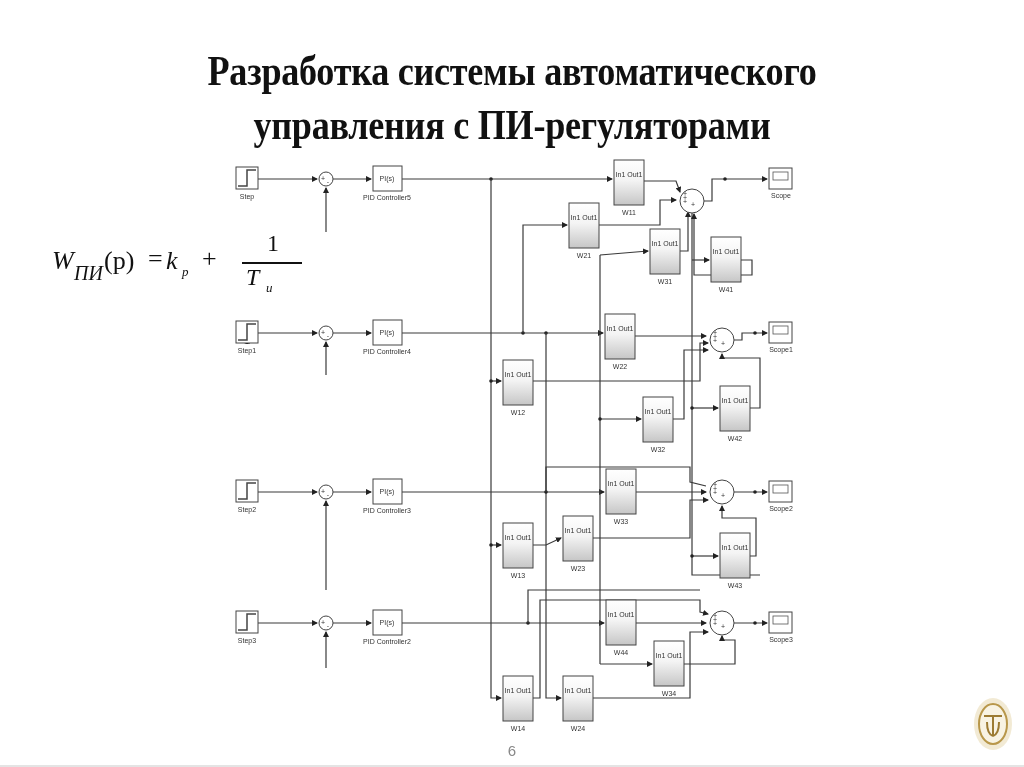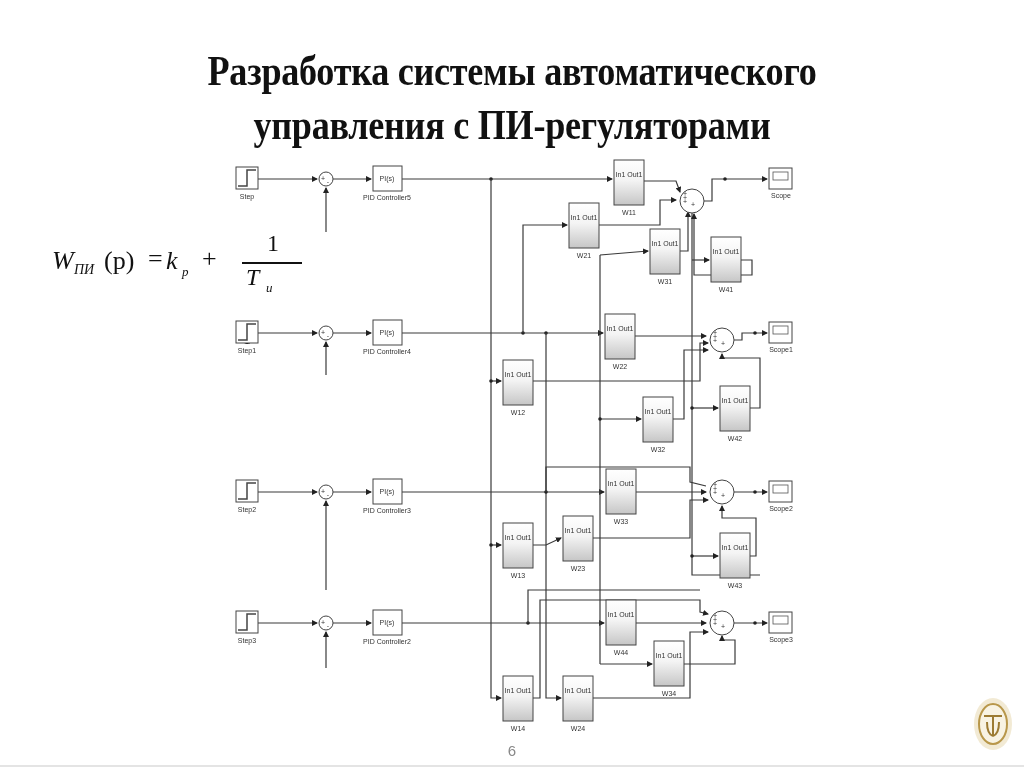--- a/index.html
+++ b/index.html
@@ -3,21 +3,21 @@
 <meta charset="utf-8">
 <style>
   html, body { margin: 0; padding: 0; background: #ffffff; }
   body { width: 1024px; height: 767px; position: relative; overflow: hidden; font-family: "Liberation Sans", sans-serif; }
   .title { position: absolute; left: 0; top: 44px; width: 1024px; text-align: center;
     font-family: "Liberation Serif", serif; font-weight: bold; font-size: 42px; line-height: 54px;
     color: #111; transform: scaleX(0.86); transform-origin: 512px 0; letter-spacing: -0.3px; }
   .formula { position: absolute; left: 52px; top: 228px; width: 210px; height: 62px;
     font-family: "Liberation Serif", serif; font-style: italic; color: #111; }
   .formula .w { position: absolute; left: 0; top: 18px; font-size: 26px; }
-  .formula .wsub { position: absolute; left: 22px; top: 34px; font-size: 14px; font-style: italic; }
+  .formula .wsub { position: absolute; left: 22px; top: 34px; font-size: 20px; font-style: italic; }
   .formula .arg { position: absolute; left: 52px; top: 18px; font-size: 26px; font-style: normal; }
   .formula .eq { position: absolute; left: 96px; top: 16px; font-size: 26px; font-style: normal; }
   .formula .k { position: absolute; left: 114px; top: 18px; font-size: 26px; }
   .formula .ksub { position: absolute; left: 130px; top: 36px; font-size: 13px; }
   .formula .plus { position: absolute; left: 150px; top: 16px; font-size: 26px; font-style: normal; }
   .formula .num { position: absolute; left: 215px; top: 2px; font-size: 24px; font-style: normal; }
   .formula .bar { position: absolute; left: 190px; top: 34px; width: 60px; height: 2px; background: #111; }
   .formula .den { position: absolute; left: 194px; top: 36px; font-size: 24px; }
   .formula .densub { position: absolute; left: 214px; top: 52px; font-size: 13px; }
   .page-num { position: absolute; left: 0; width: 1024px; top: 742px; text-align: center;

